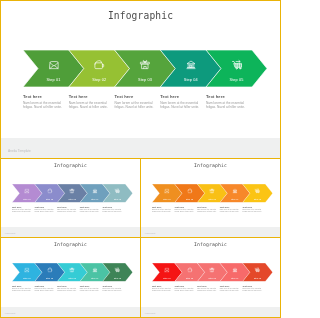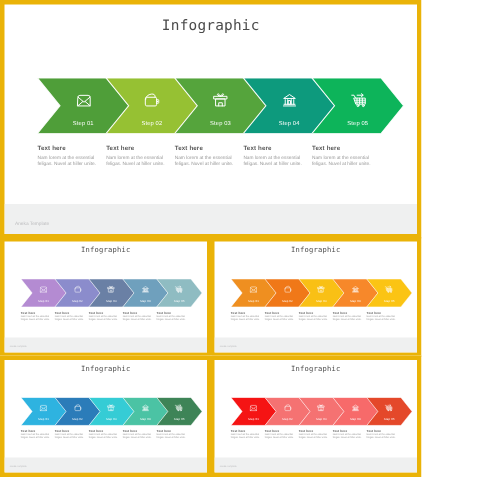--- a/index.html
+++ b/index.html
@@ -1,20 +1,20 @@
 <!DOCTYPE html>
 <html><head>
 <meta charset="utf-8">
 <title>Infographic</title>
 <style>
 html,body{margin:0;padding:0;background:#ffffff;}
 body{width:281px;height:318px;overflow:hidden;
  font-family:"Liberation Sans",sans-serif;-webkit-font-smoothing:antialiased;}
 .page{position:relative;width:281px;height:318px;background:#ffffff;}
-.slide{position:absolute;background:#ffffff;border:3px solid #eab308;box-sizing:border-box;overflow:hidden;}
+.slide{position:absolute;background:#ffffff;border:1px solid #eab308;box-sizing:border-box;overflow:hidden;}
 .slide-title{position:absolute;left:0;right:0;text-align:center;
  font-family:"DejaVu Sans Mono","Liberation Mono",monospace;color:#4b4b4b;white-space:nowrap;}
 .footer-bar{position:absolute;left:0;right:0;bottom:0;background:#eff0f0;}
 .footer-text{position:absolute;color:#bcbcbe;white-space:nowrap;}
 .band{position:absolute;}
 .band svg{display:block;overflow:visible;}
 .chev-label{position:absolute;text-align:center;color:#ffffff;white-space:nowrap;
  transform:translateX(-50%);font-weight:400;}
 .chev-icon{position:absolute;color:#ffffff;transform:translate(-50%,0);}
 .chev-icon svg{display:block;}

